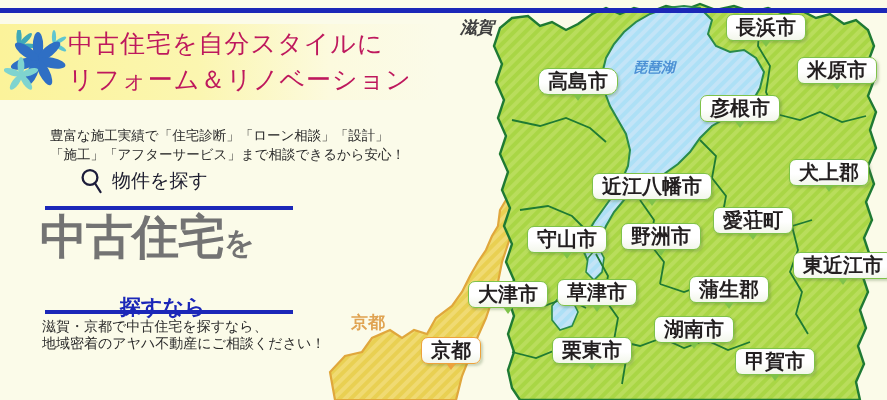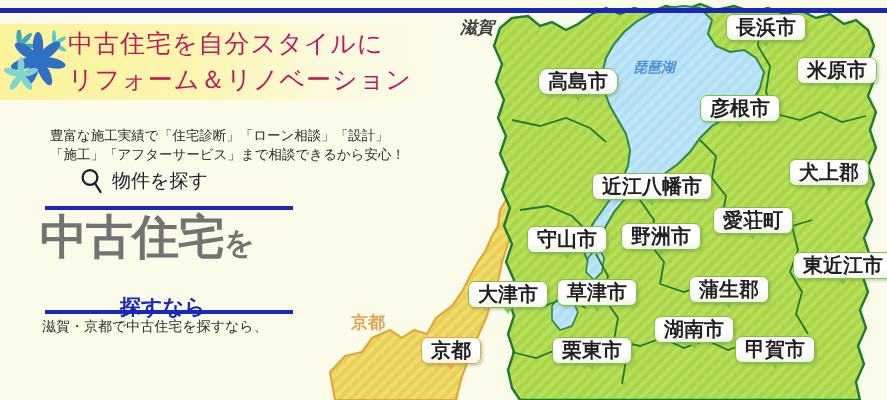--- a/index.html
+++ b/index.html
@@ -218,20 +218,21 @@
 <div class="rule" id="rule-top"></div>
 
 <div id="headline1"><span>中古住宅</span><span class="small">を</span></div>
 
 <div id="headline2">探すなら</div>
 
 <div class="rule" id="rule-bottom"></div>
 
 <div id="promo-footnote">
   <div>滋賀・京都で中古住宅を探すなら、</div>
+  <div>地域密着のアヤハ不動産にご相談ください！</div>
 </div>
 
 <div class="map-area-name" id="name-shiga">滋賀</div>
 <div class="map-area-name" id="name-kyoto">京都</div>
 <div class="map-area-name" id="name-biwako">琵琶湖</div>
 
 <div id="pin-layer"></div>
 
 <div class="pin" style="left: 726px; top: 14px;">長浜市</div>
 <div class="pin" style="left: 797px; top: 57px;">米原市</div>
@@ -241,14 +242,14 @@
 <div class="pin" style="left: 592px; top: 173px; text-align: center;">近江八幡市</div>
 <div class="pin" style="left: 527px; top: 226px;">守山市</div>
 <div class="pin" style="left: 621px; top: 223px;">野洲市</div>
 <div class="pin" style="left: 713px; top: 207px;">愛荘町</div>
 <div class="pin" style="left: 793px; top: 252px;">東近江市</div>
 <div class="pin" style="left: 468px; top: 281px;">大津市</div>
 <div class="pin" style="left: 557px; top: 279px;">草津市</div>
 <div class="pin" style="left: 689px; top: 276px;">蒲生郡</div>
 <div class="pin" style="left: 654px; top: 316px;">湖南市</div>
 <div class="pin" style="left: 552px; top: 337px;">栗東市</div>
-<div class="pin" style="left: 735px; top: 336px;">甲賀市</div>
+<div class="pin" style="left: 735px; top: 348px;">甲賀市</div>
 <div class="pin kyoto" style="left: 421px; top: 337px;">京都</div>
 
 </body></html>

